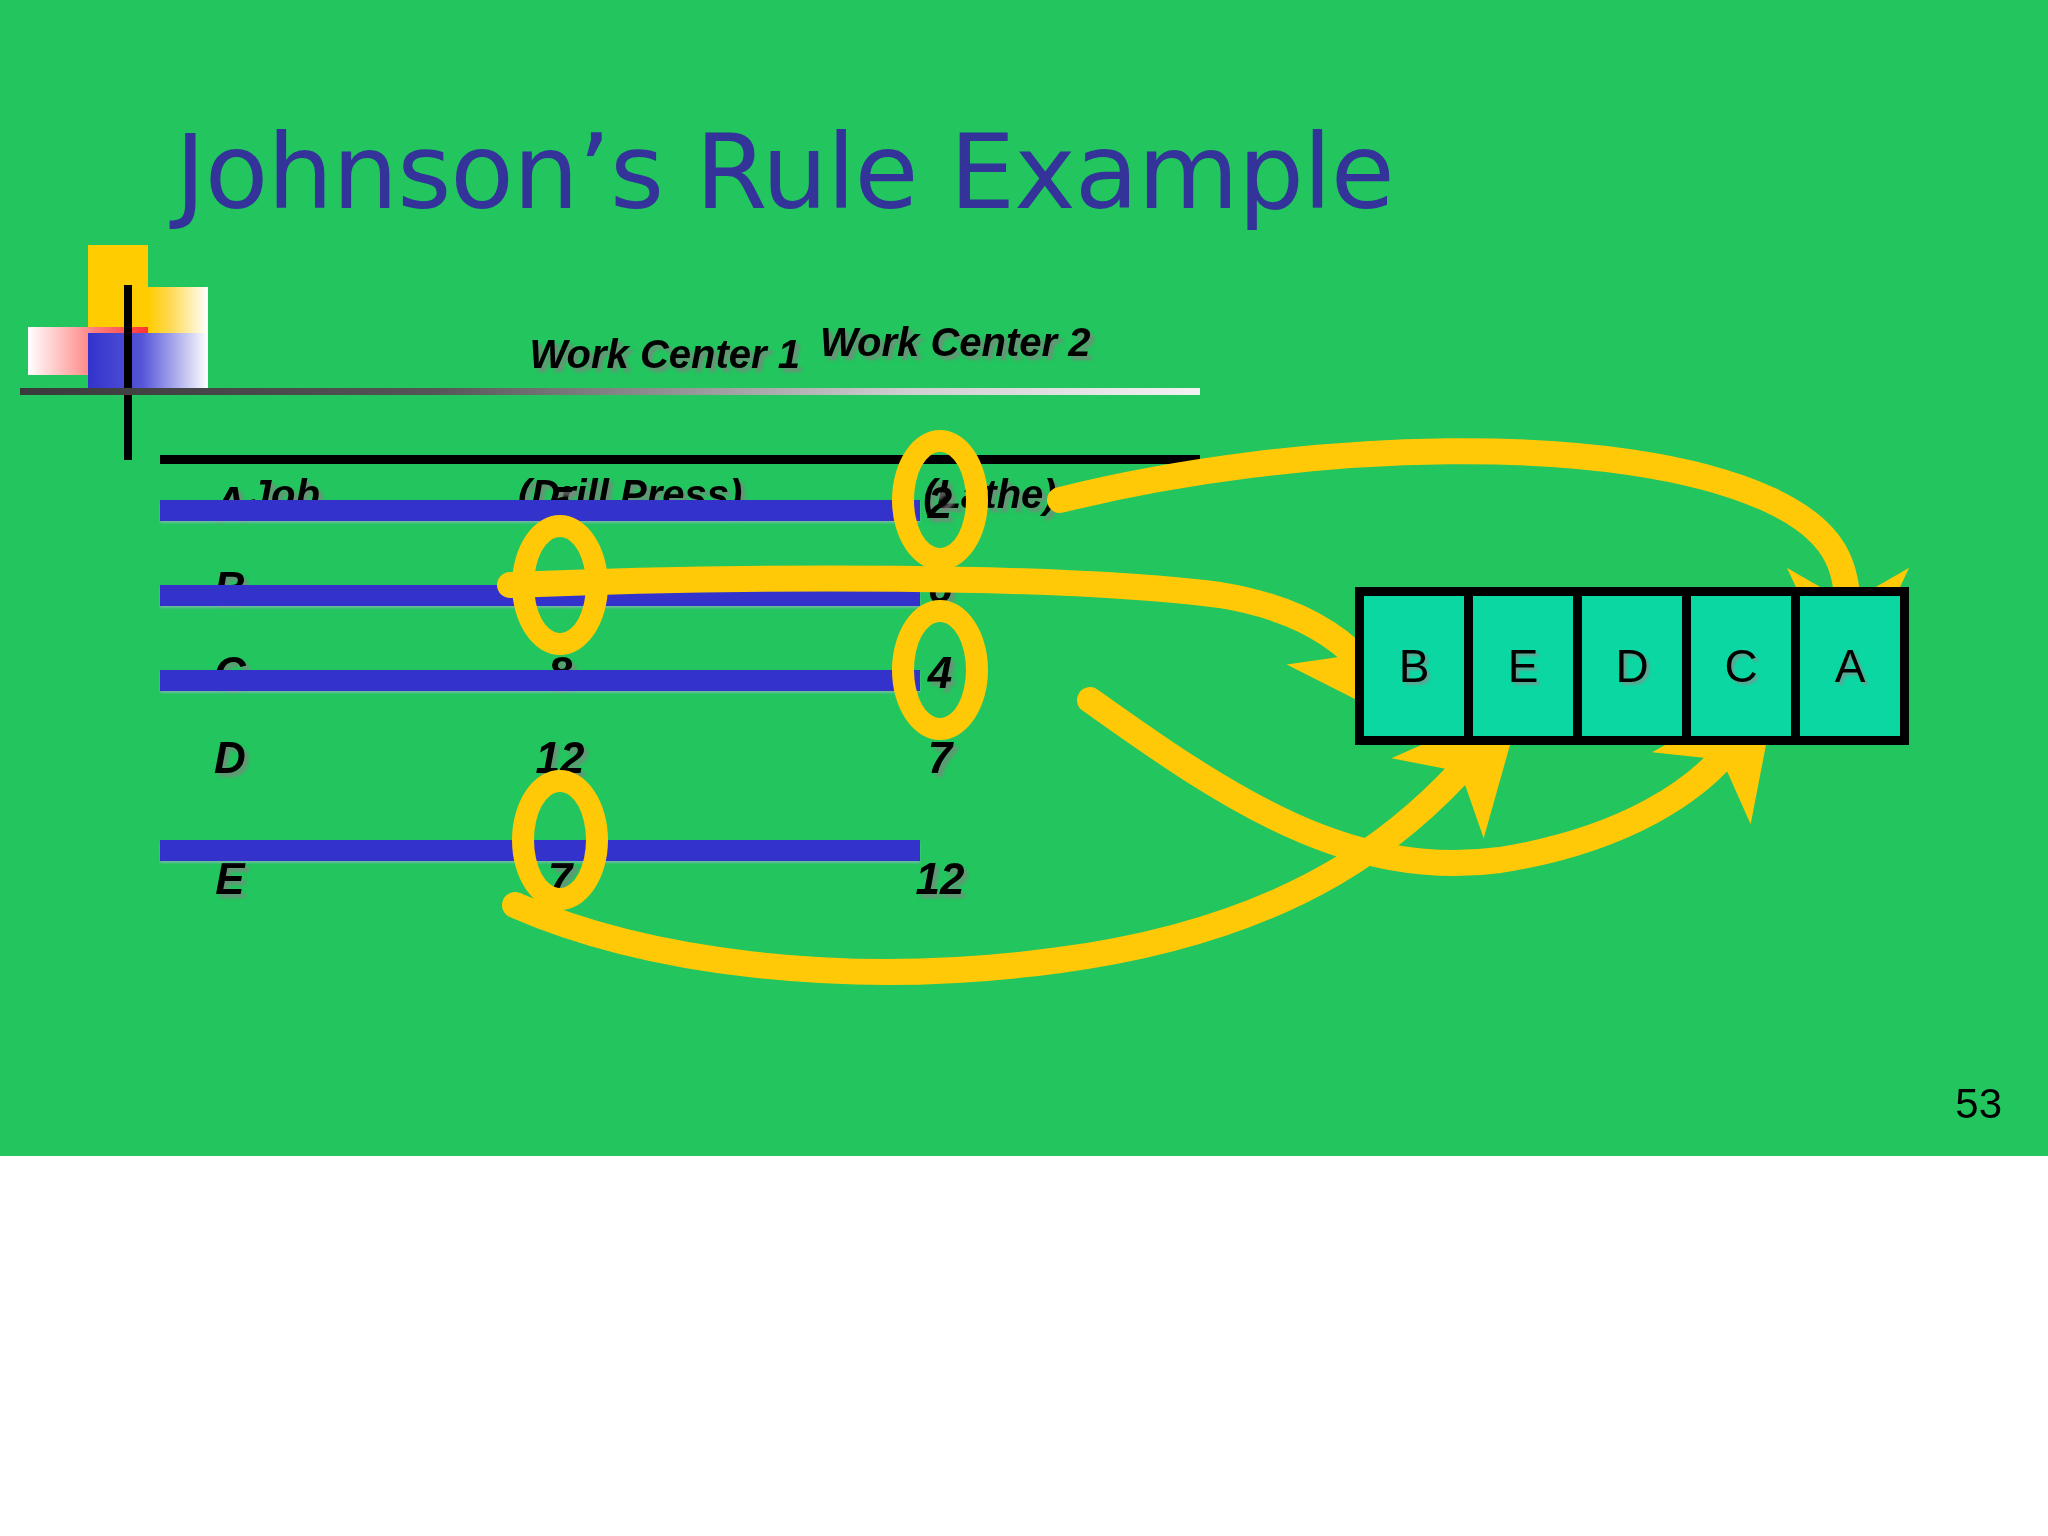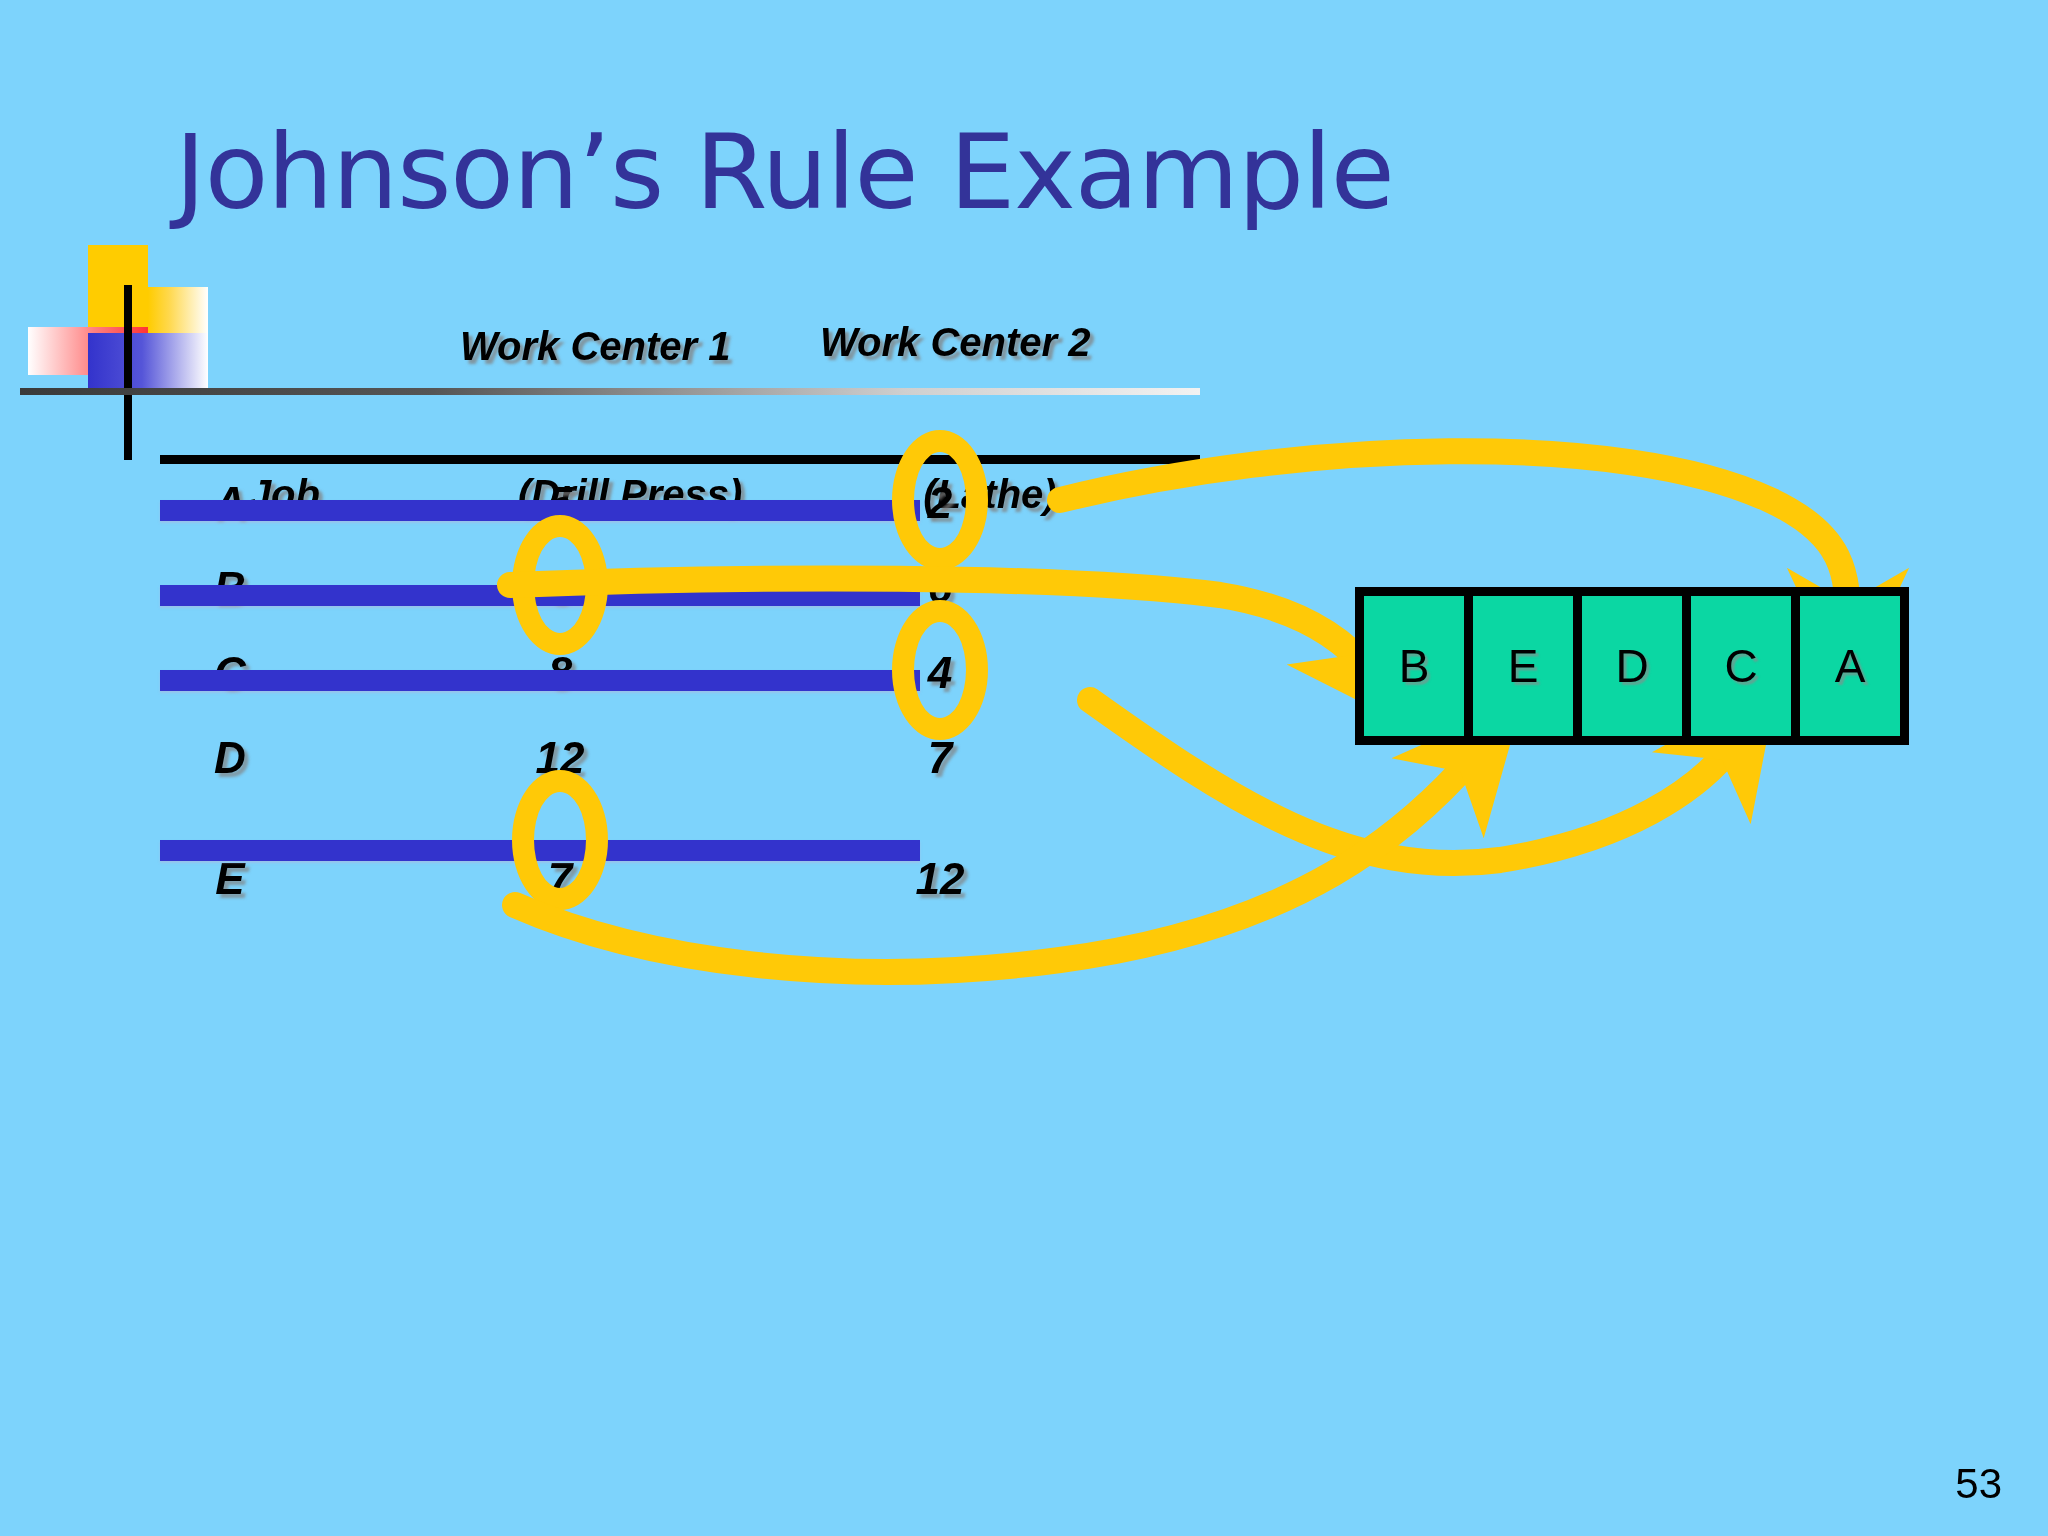--- a/index.html
+++ b/index.html
@@ -6,22 +6,22 @@
     margin: 0;
     padding: 0;
     background: #ffffff;
   }
   body {
     font-family: "Liberation Sans", sans-serif;
   }
   #slide {
     position: relative;
     width: 2048px;
-    height: 1536px;
-    background: #7dd3fc;
+    height: 1156px;
+    background: #22c55e;
     overflow: hidden;
   }
 
   
   #title {
     position: absolute;
     left: 175px;
     top: 120px;
     font-size: 104px;
     line-height: 1.0;
@@ -201,21 +201,21 @@
 
   <div class="deco-yellow"></div>
   <div class="deco-yellow2"></div>
   <div class="deco-red"></div>
   <div class="deco-blue"></div>
   <div class="deco-vline"></div>
   <div class="deco-hline"></div>
 
   <div id="table-wrap">
     <div class="hdr-row">
-      <div class="hdr-text" style="left:300px;top:4px;width:340px;text-align:left;">Work Center 1</div>
+      <div class="hdr-text" style="left:300px;top:12px;width:340px;text-align:right;">Work Center 1</div>
       <div class="hdr-text" style="left:660px;top:0;width:340px;text-align:left;">Work Center 2</div>
     </div>
     <div class="hdr-row" style="top:52px;">
       <div class="hdr-text" style="left:0px;top:52px;width:160px;text-align:right;">Job</div>
       <div class="hdr-text" style="left:300px;top:52px;width:340px;text-align:center;">(Drill Press)</div>
       <div class="hdr-text" style="left:660px;top:52px;width:340px;text-align:center;">(Lathe)</div>
     </div>
   </div>
 
   <div class="rule-thick"></div>

